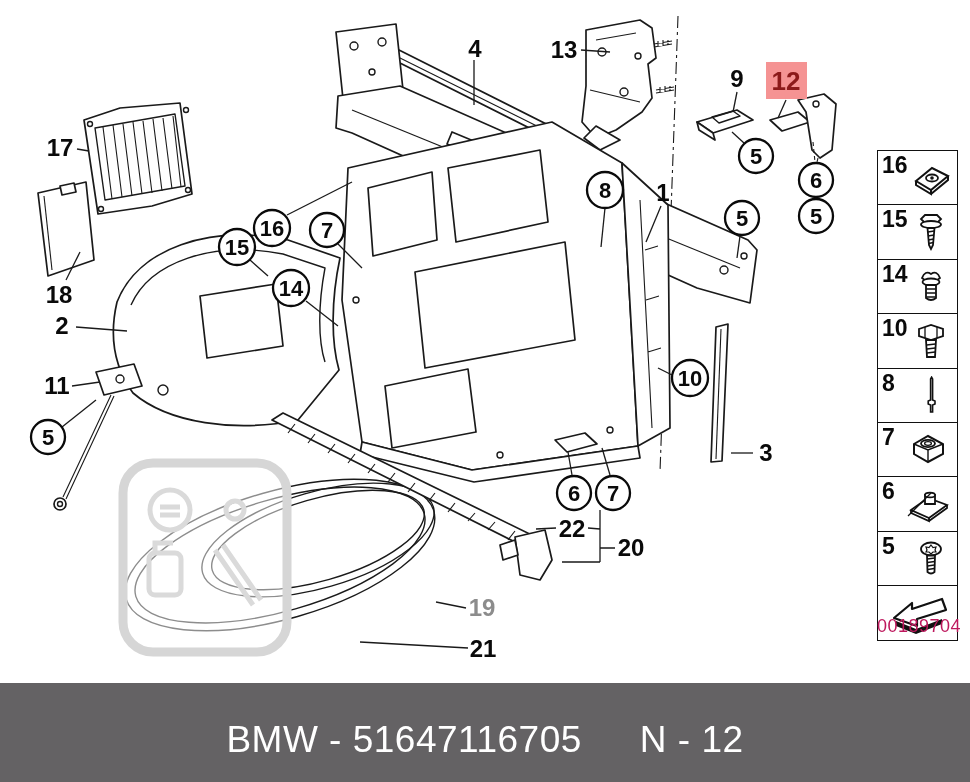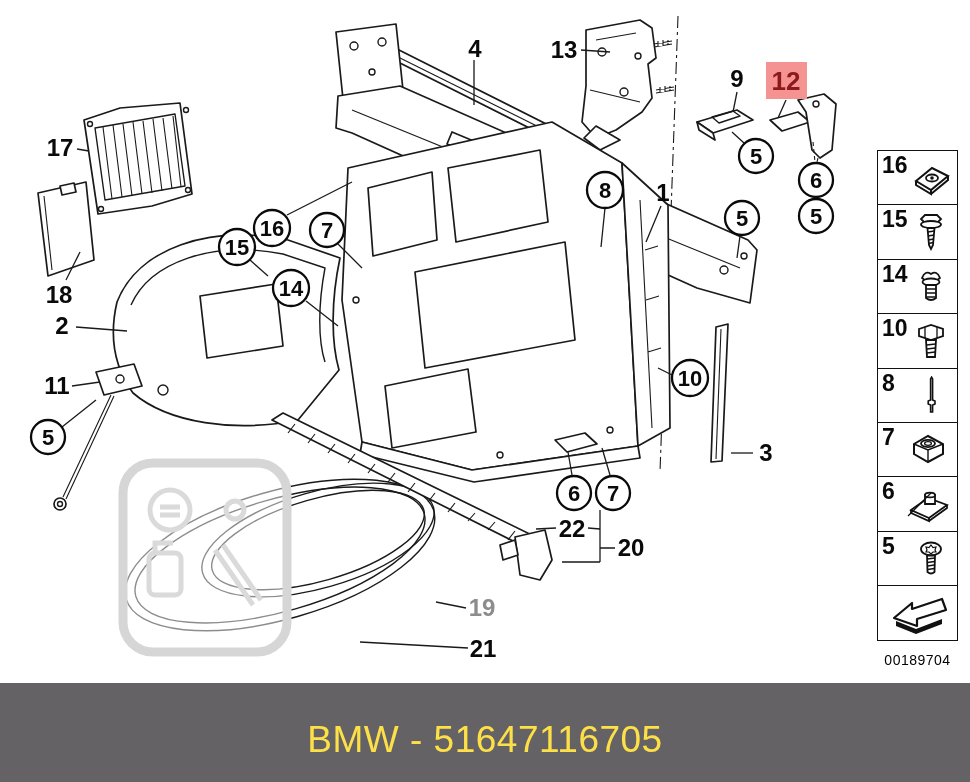--- a/index.html
+++ b/index.html
@@ -26,26 +26,26 @@
            font-family:"DejaVu Sans", sans-serif;color:rgba(255,255,255,0.42);
            -webkit-text-stroke:2.5px #d6d6d6;letter-spacing:1px;}
   
   .sidebar{position:absolute;left:877px;top:150px;width:81px;z-index:3;}
   .sbox{position:relative;width:81px;height:56px;border:1.6px solid #111;margin-top:-1.6px;
         background:#fff;box-sizing:border-box;}
   .sbox:first-child{margin-top:0;}
   .snum{position:absolute;left:4px;top:1px;font-weight:bold;font-size:23px;color:#0a0a0a;}
   .sicon{position:absolute;right:3px;top:7px;}
   .sicon-c{position:absolute;left:8px;top:5px;}
-  .docnum{position:absolute;left:877px;top:652px;width:81px;z-index:3;text-align:center;
-          font-size:14px;letter-spacing:0.5px;color:#000000;}
+  .docnum{position:absolute;left:877px;top:616px;width:81px;z-index:3;text-align:center;
+          font-size:18px;letter-spacing:0.5px;color:#be185d;}
   
   .footer{position:absolute;left:0;top:683px;width:970px;height:99px;background:#646264;z-index:4;
           display:flex;align-items:center;justify-content:center;gap:58px;}
-  .footer span{color:#fde047;font-size:37px;letter-spacing:0.5px;margin-top:14px;}
+  .footer span{color:#ffffff;font-size:37px;letter-spacing:0.5px;margin-top:14px;}
 </style>
 </head>
 <body>
 
 <div class="stage">
 
   <svg id="drawing" width="970" height="683" viewBox="0 0 970 683">
 
     <g>
 
@@ -358,15 +358,16 @@
         <path d="M8,27 L26,12 L26,18 L56,8 L60,19 L31,28 L31,35 Z" fill="#fff" stroke="#111" stroke-width="2.2" stroke-linejoin="round"></path>
         <path d="M10,30 L30,38 L56,28 L56,33 L30,43 L10,35 Z" fill="#111"></path>
       </svg>
     </div>
   </div>
 
   <div class="docnum">00189704</div>
 
   <div class="footer">
     <span>BMW - 51647116705</span>
+    <span>N - 12</span>
   </div>
 
 </div>
 
 </body></html>

